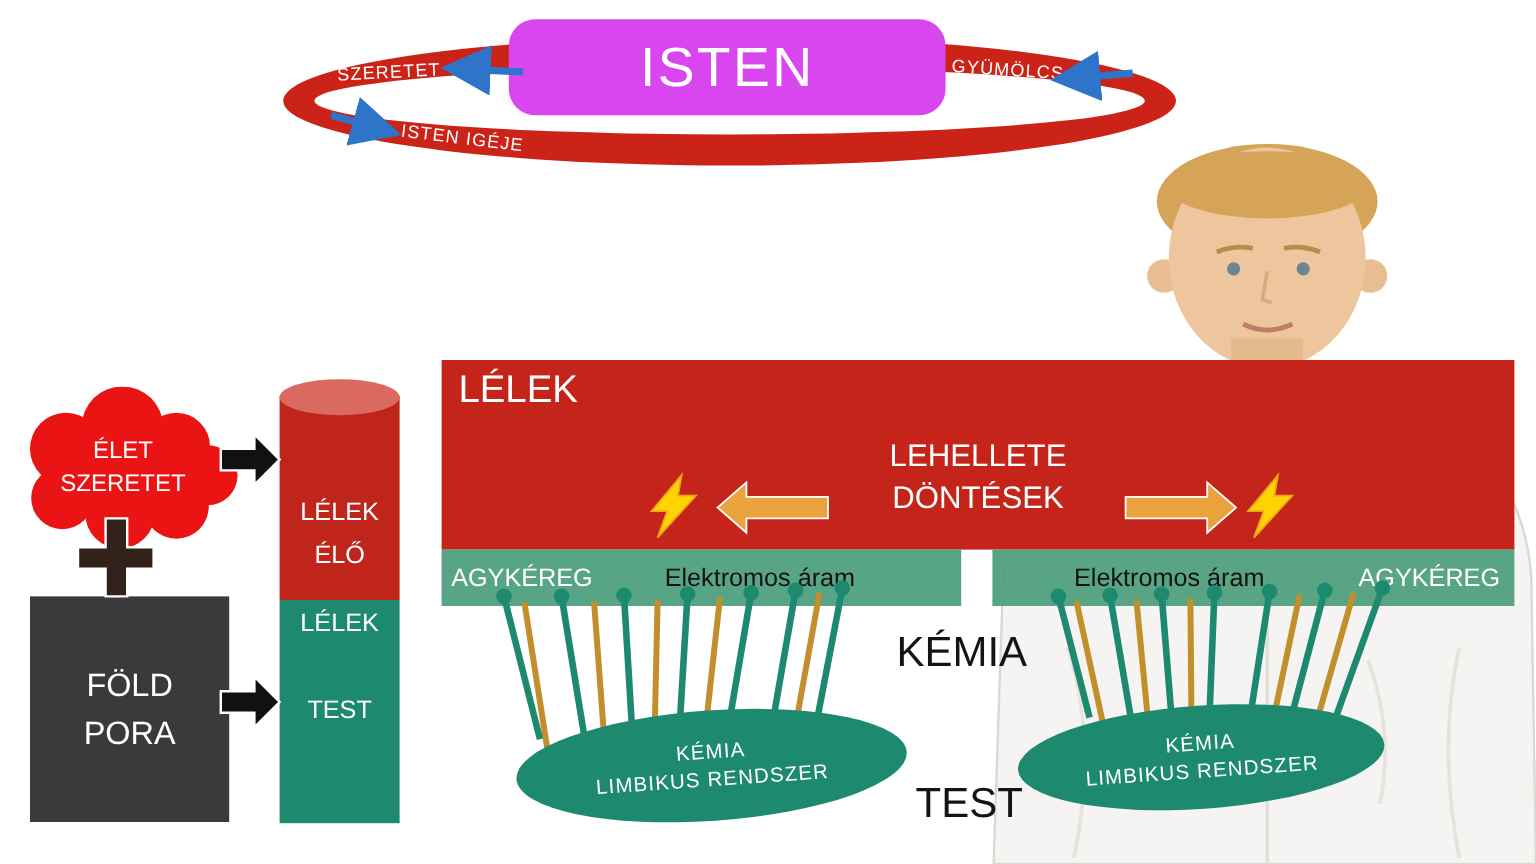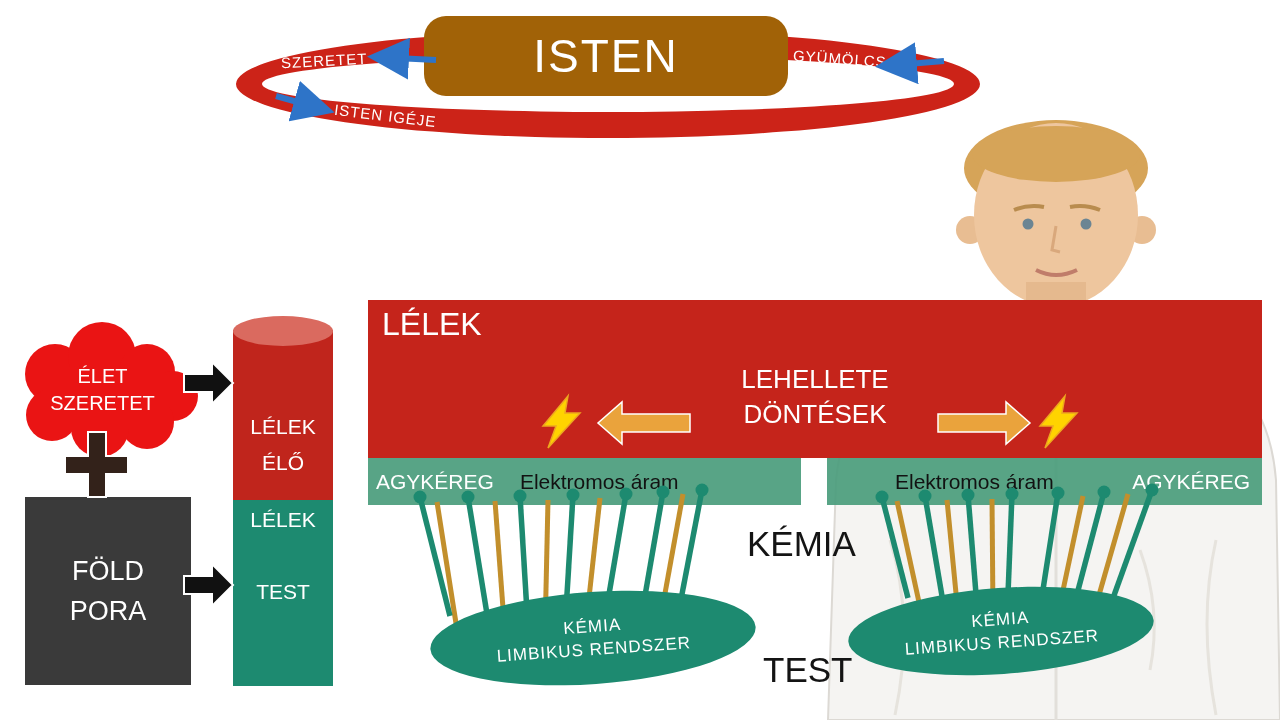--- a/index.html
+++ b/index.html
@@ -3,21 +3,21 @@
 <meta charset="utf-8">
 <style>
   html,body{margin:0;padding:0;background:#fff;}
   #stage{position:relative;width:1280px;height:720px;background:#fff;overflow:hidden;
          font-family:"Liberation Sans",sans-serif;}
   .abs{position:absolute;}
 
   
   .ring{left:236px;top:30px;width:744px;height:108px;border:26px solid #cc2318;
         border-radius:50%;box-sizing:border-box;z-index:2;}
-  .isten-box{left:424px;top:16px;width:364px;height:80px;background:#a16207;border-radius:22px;
+  .isten-box{left:424px;top:16px;width:364px;height:80px;background:#d946ef;border-radius:22px;
         z-index:2;display:flex;align-items:center;justify-content:center;color:#fff;
         font-size:46px;letter-spacing:2px;}
   .ring-lbl{color:#fff;font-size:15px;z-index:3;letter-spacing:1px;white-space:nowrap;}
   .lbl-szeretet{left:281px;top:52px;transform:rotate(-3deg);}
   .lbl-gyumolcs{left:793px;top:50px;transform:rotate(4deg);}
   .lbl-igeje{left:334px;top:107px;transform:rotate(7deg);}
 
   
   .cloud{left:5px;top:322px;width:195px;height:135px;z-index:2;}
   .cloud-svg{position:absolute;inset:0;}
@@ -37,21 +37,21 @@
   .pillar-label{position:absolute;width:100%;text-align:center;color:#fff;font-size:21px;}
 
   
   .panel{left:368px;top:300px;width:894px;height:158px;background:#c5241b;z-index:2;}
   .panel-title{position:absolute;left:14px;top:6px;color:#fff;font-size:32px;}
   .panel-center{position:absolute;left:277px;top:62px;width:340px;text-align:center;color:#fff;
         font-size:26px;line-height:35px;}
 
   
   .band{top:458px;height:47px;background:rgba(74,156,124,0.92);z-index:3;display:flex;
-        align-items:center;}
+        align-items:center;gap:34px;}
   .band-left{left:368px;width:433px;}
   .band-right{left:827px;width:435px;}
   .band .cortex{color:#fff;font-size:21px;}
   .band .current{color:#121212;font-size:21px;}
   .band-left .cortex{margin-left:8px;}
   .band-left .current{margin-left:26px;}
   .band-right .current{margin-left:68px;}
   .band-right .cortex{margin-left:auto;margin-right:12px;}
 
   

